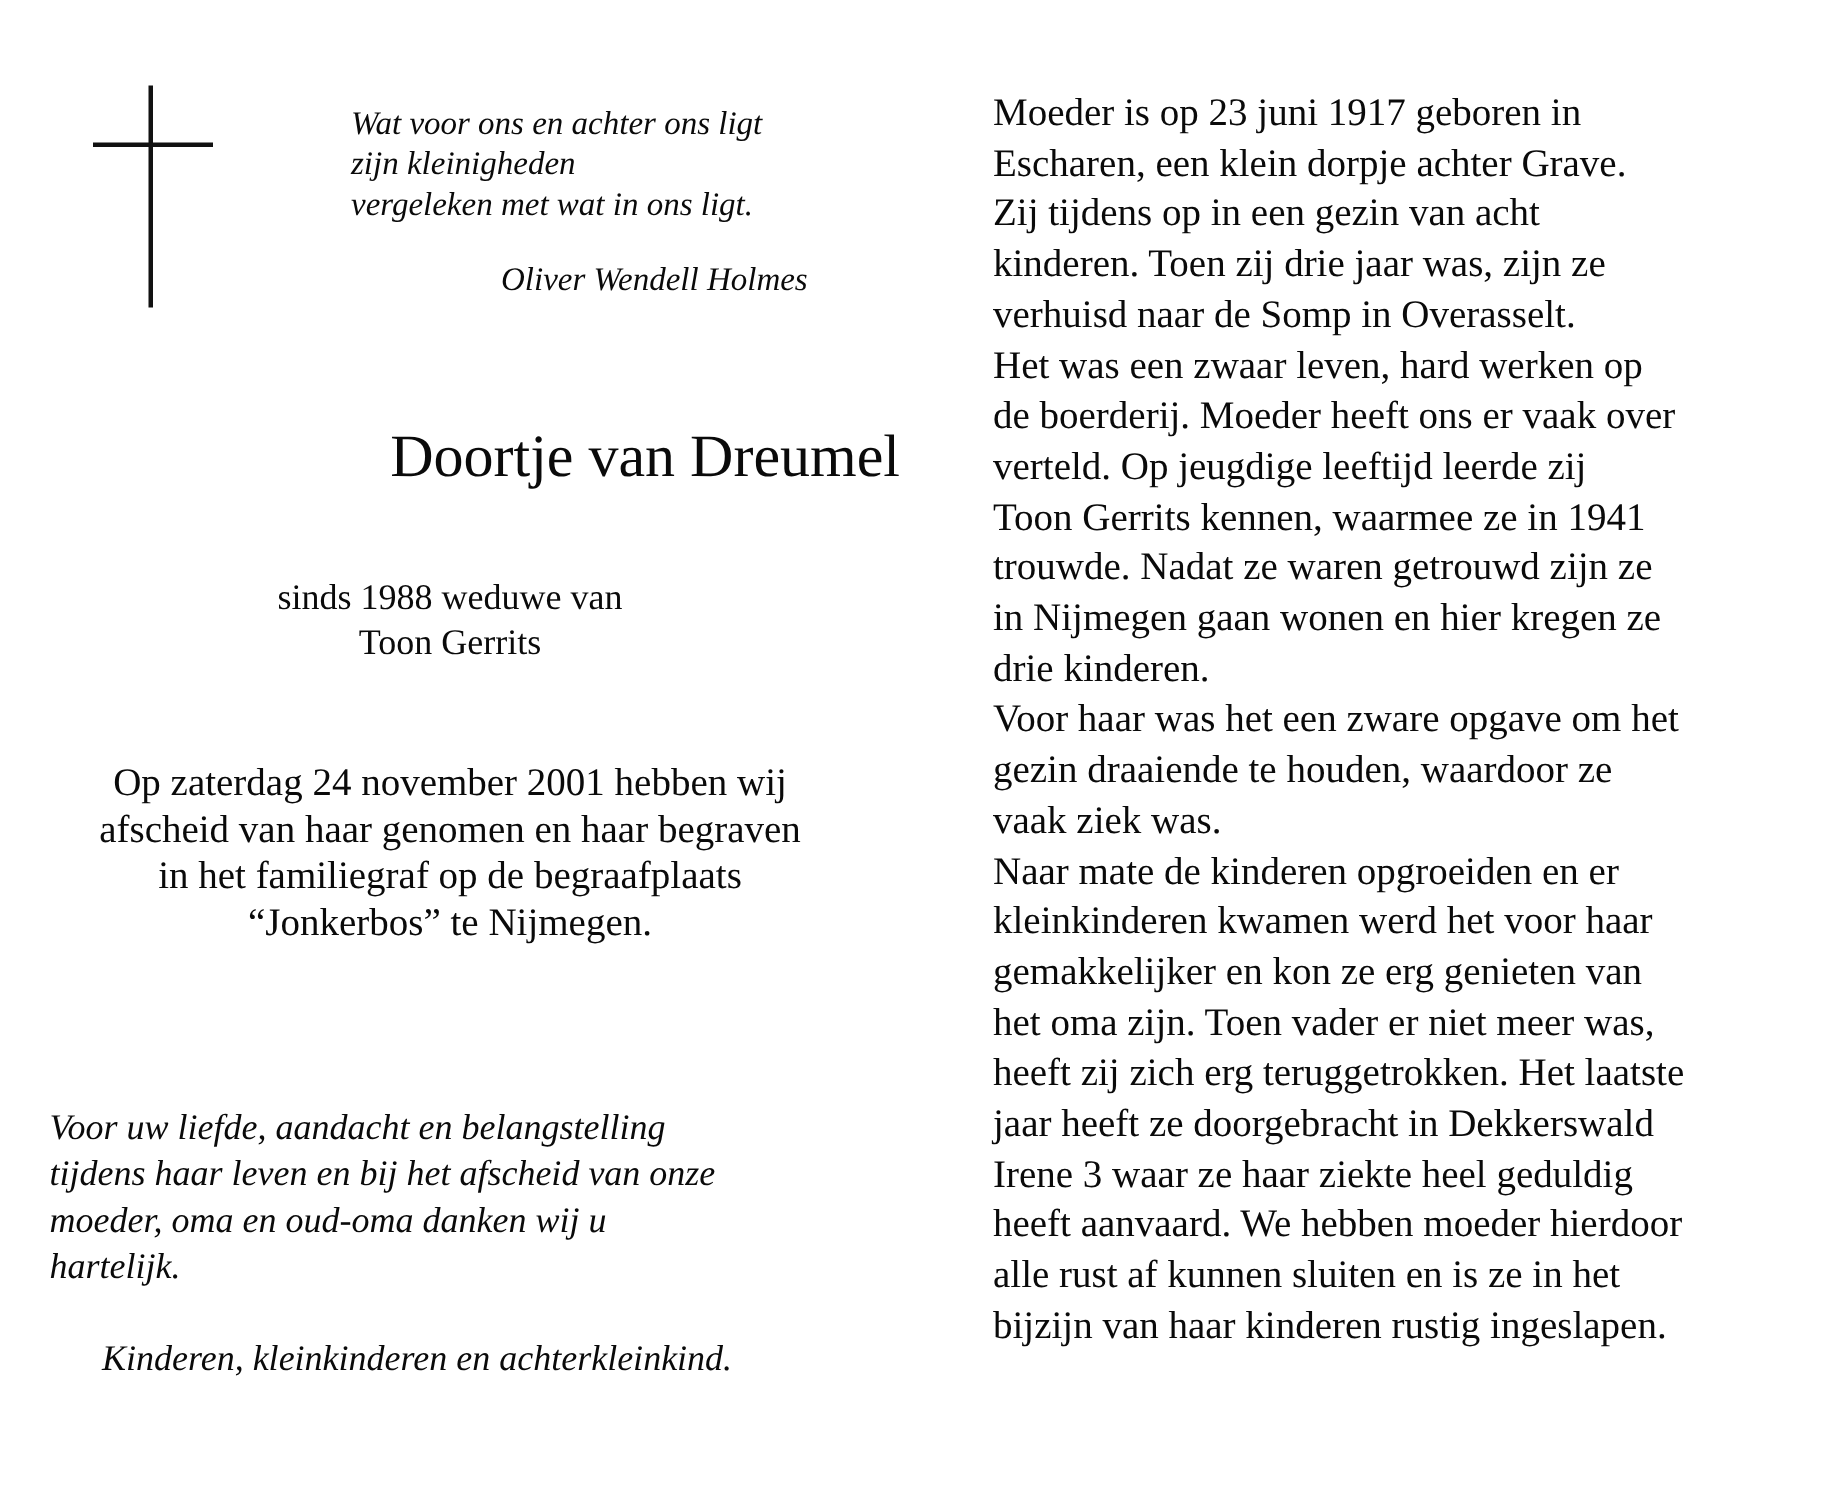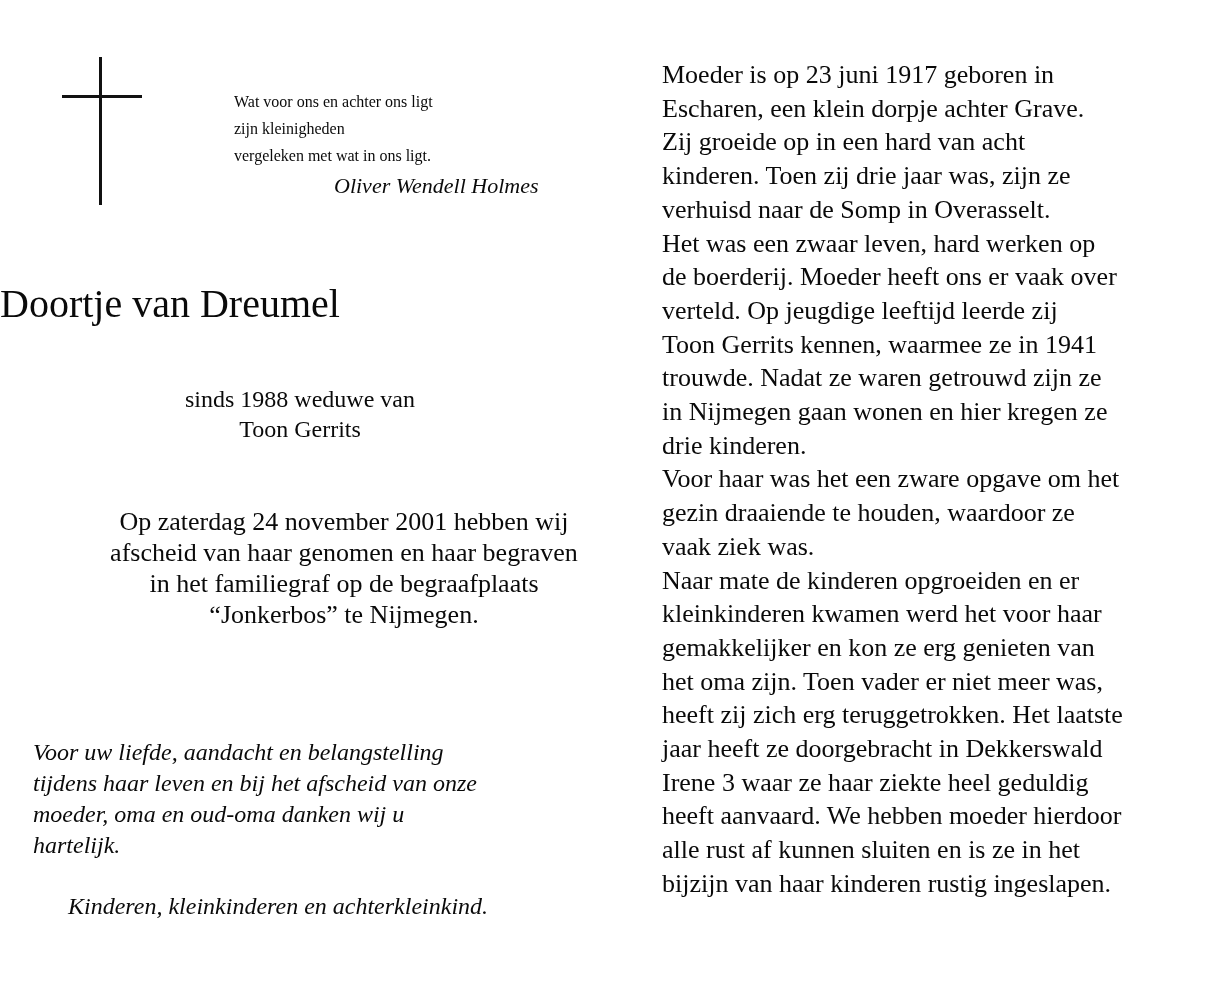--- a/index.html
+++ b/index.html
@@ -1,25 +1,25 @@
 <!DOCTYPE html>
 <html><head>
 <meta charset="utf-8">
 <style>
   html, body { margin: 0; padding: 0; background: #ffffff; }
   body { width: 1230px; height: 990px; position: relative; overflow: hidden;
          font-family: "Liberation Serif", serif; color: #0a0a0a; }
   .cross-v { position: absolute; left: 99px; top: 57px; width: 3px; height: 148px; background: #111; }
   .cross-h { position: absolute; left: 62px; top: 95px; width: 80px; height: 3px; background: #111; }
-  .quote { position: absolute; left: 234px; top: 88px; font-size: 16px; line-height: 27px; }
+  .quote { position: absolute; left: 234px; top: 68px; font-style: italic; font-size: 22px; line-height: 27px; }
   .quote div { white-space: nowrap; }
   .author { position: absolute; left: 334px; top: 173px; font-style: italic; font-size: 22px; white-space: nowrap; font-family: Liberation Serif, serif; }
-  .name { position: absolute; left: 0; width: 600px; top: 280px; text-align: left; font-size: 40px; }
+  .name { position: absolute; left: 0; width: 600px; top: 280px; text-align: right; font-size: 40px; }
   .widow { position: absolute; left: 0; width: 600px; top: 384px; text-align: center; font-size: 24px; line-height: 30px; }
-  .funeral { position: absolute; left: 0; width: 600px; top: 506px; text-align: center; font-size: 26px; line-height: 31px; padding-left: 44px; }
+  .funeral { position: absolute; left: 0; width: 600px; top: 506px; text-align: center; font-size: 26px; line-height: 31px; }
   .funeral div, .widow div { white-space: nowrap; }
   .thanks { position: absolute; left: 33px; top: 737px; font-style: italic; font-size: 24px; line-height: 31px; }
   .thanks div { white-space: nowrap; }
   .sign { position: absolute; left: 68px; top: 893px; font-style: italic; font-size: 24px; white-space: nowrap; }
   .bio { position: absolute; left: 662px; top: 58px; font-size: 26px; line-height: 33.7px; }
   .bio div { white-space: nowrap; }
 </style>
 </head>
 <body>
 
@@ -53,21 +53,21 @@
   <div>Voor uw liefde, aandacht en belangstelling</div>
   <div>tijdens haar leven en bij het afscheid van onze</div>
   <div>moeder, oma en oud-oma danken wij u</div>
   <div>hartelijk.</div>
 </div>
 <div class="sign">Kinderen, kleinkinderen en achterkleinkind.</div>
 
 <div class="bio">
   <div>Moeder is op 23 juni 1917 geboren in</div>
   <div>Escharen, een klein dorpje achter Grave.</div>
-  <div>Zij groeide op in een hard van acht</div>
+  <div>Zij tijdens op in een gezin van acht</div>
   <div>kinderen. Toen zij drie jaar was, zijn ze</div>
   <div>verhuisd naar de Somp in Overasselt.</div>
   <div>Het was een zwaar leven, hard werken op</div>
   <div>de boerderij. Moeder heeft ons er vaak over</div>
   <div>verteld.  Op jeugdige leeftijd leerde zij</div>
   <div>Toon Gerrits kennen, waarmee ze in 1941</div>
   <div>trouwde. Nadat ze waren getrouwd zijn ze</div>
   <div>in Nijmegen gaan wonen en hier kregen ze</div>
   <div>drie kinderen.</div>
   <div>Voor haar was het een zware opgave om het</div>

